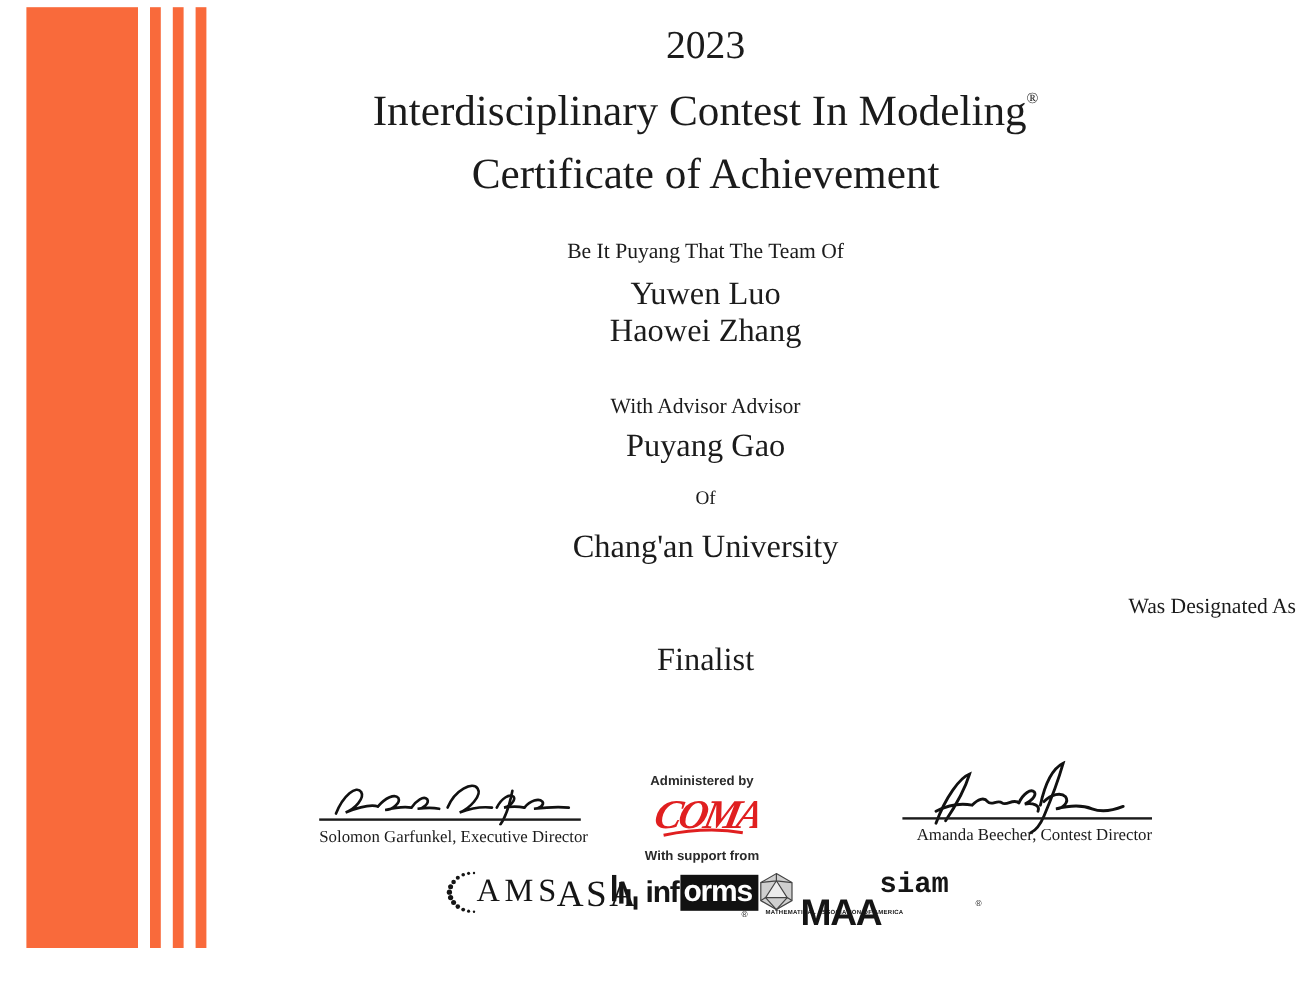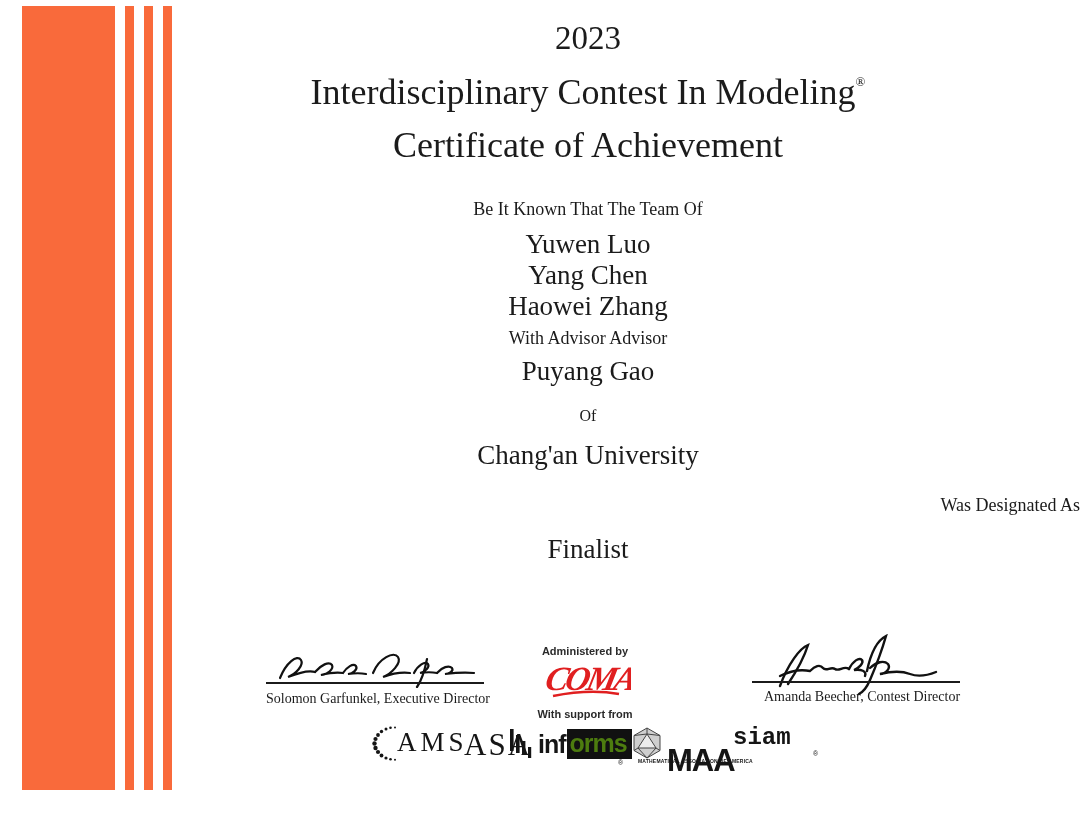--- a/index.html
+++ b/index.html
@@ -31,21 +31,21 @@
   .sig-label{font-size:14px;text-align:center;line-height:1;}
   .sans{font-family:"Liberation Sans", sans-serif;}
   .admin-label{font-size:11px;font-weight:bold;text-align:center;color:#2a2a2a;}
   
   .logo-serif{font-family:"Liberation Serif", serif;color:#151515;line-height:1;}
   .logo-sans{font-family:"Liberation Sans", sans-serif;font-weight:bold;color:#151515;line-height:1;}
   .ams-text{font-size:27px;letter-spacing:4px;}
   .asa-text{font-size:31px;letter-spacing:2px;}
   .informs{display:flex;align-items:center;}
   .informs .pre{font-size:25px;letter-spacing:-1px;}
-  .informs .box{background:#111;color:#4d7c0f;font-size:25px;letter-spacing:-1px;padding:2px 5px 3px 3px;margin-left:1px;text-align:right;}
+  .informs .box{background:#111;color:#ffffff;font-size:25px;letter-spacing:-1px;padding:2px 5px 3px 3px;margin-left:1px;text-align:right;}
   .maa-text{font-size:31px;letter-spacing:-1px;}
   .maa-caption{font-size:5px;letter-spacing:0.2px;white-space:nowrap;font-weight:bold;}
   .siam-text{font-size:24px;letter-spacing:0px;font-family:Liberation Mono, monospace;}
   .tiny-reg{font-size:7px;color:#151515;font-family:"Liberation Sans", sans-serif;}
 </style>
 </head>
 <body>
 
 <div>
 
@@ -53,24 +53,23 @@
   <div class="abs stripe s1"></div>
   <div class="abs stripe s2"></div>
   <div class="abs stripe s3"></div>
 
   <div class="abs col year">2023</div>
   <div class="abs col title">
     <span>Interdisciplinary Contest In Modeling</span><sup>®</sup>
   </div>
   <div class="abs col subtitle">Certificate of Achievement</div>
 
-  <div class="abs col intro">Be It Known That The Team Of</div>
+  <div class="abs col intro">Be It Puyang That The Team Of</div>
   <div class="abs col names">
     <div>Yuwen Luo</div>
-    <div>Yang Chen</div>
     <div>Haowei Zhang</div>
   </div>
   <div class="abs col advisor-label">With Advisor Advisor</div>
   <div class="abs col advisor-name">Puyang Gao</div>
   <div class="abs col of-label">Of</div>
   <div class="abs col institution">Chang'an University</div>
   <div class="abs col designated-label">Was Designated As</div>
   <div class="abs col designation">Finalist</div>
 
   <svg class="abs" style="left:276px;top:646px;" width="205" height="42" viewBox="0 0 205 42" fill="none" stroke="#111" stroke-width="2.2" stroke-linecap="round">

